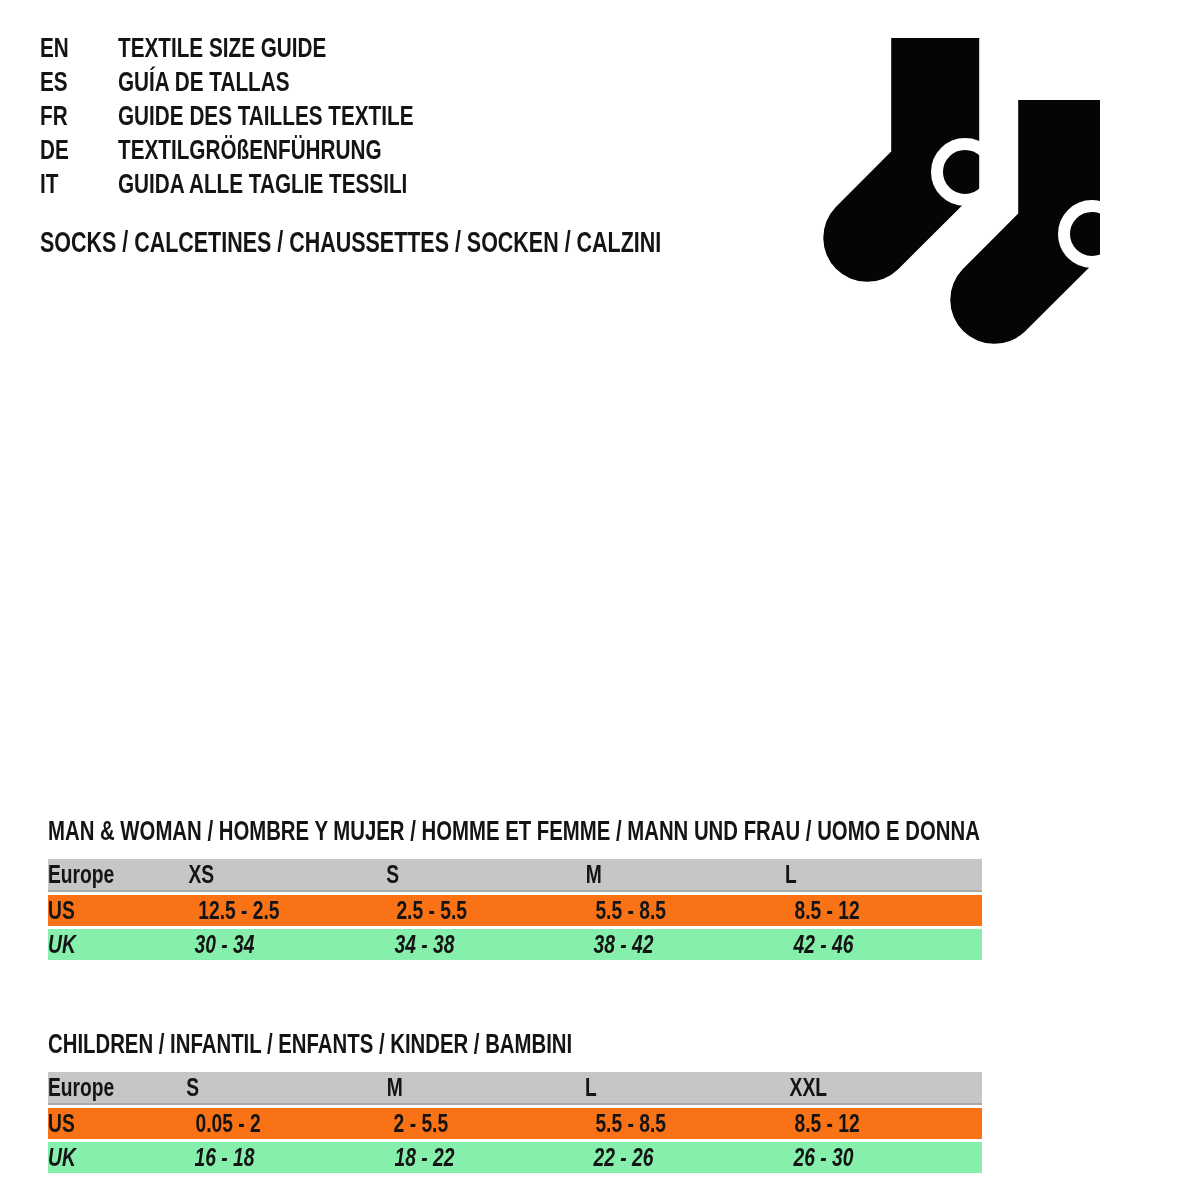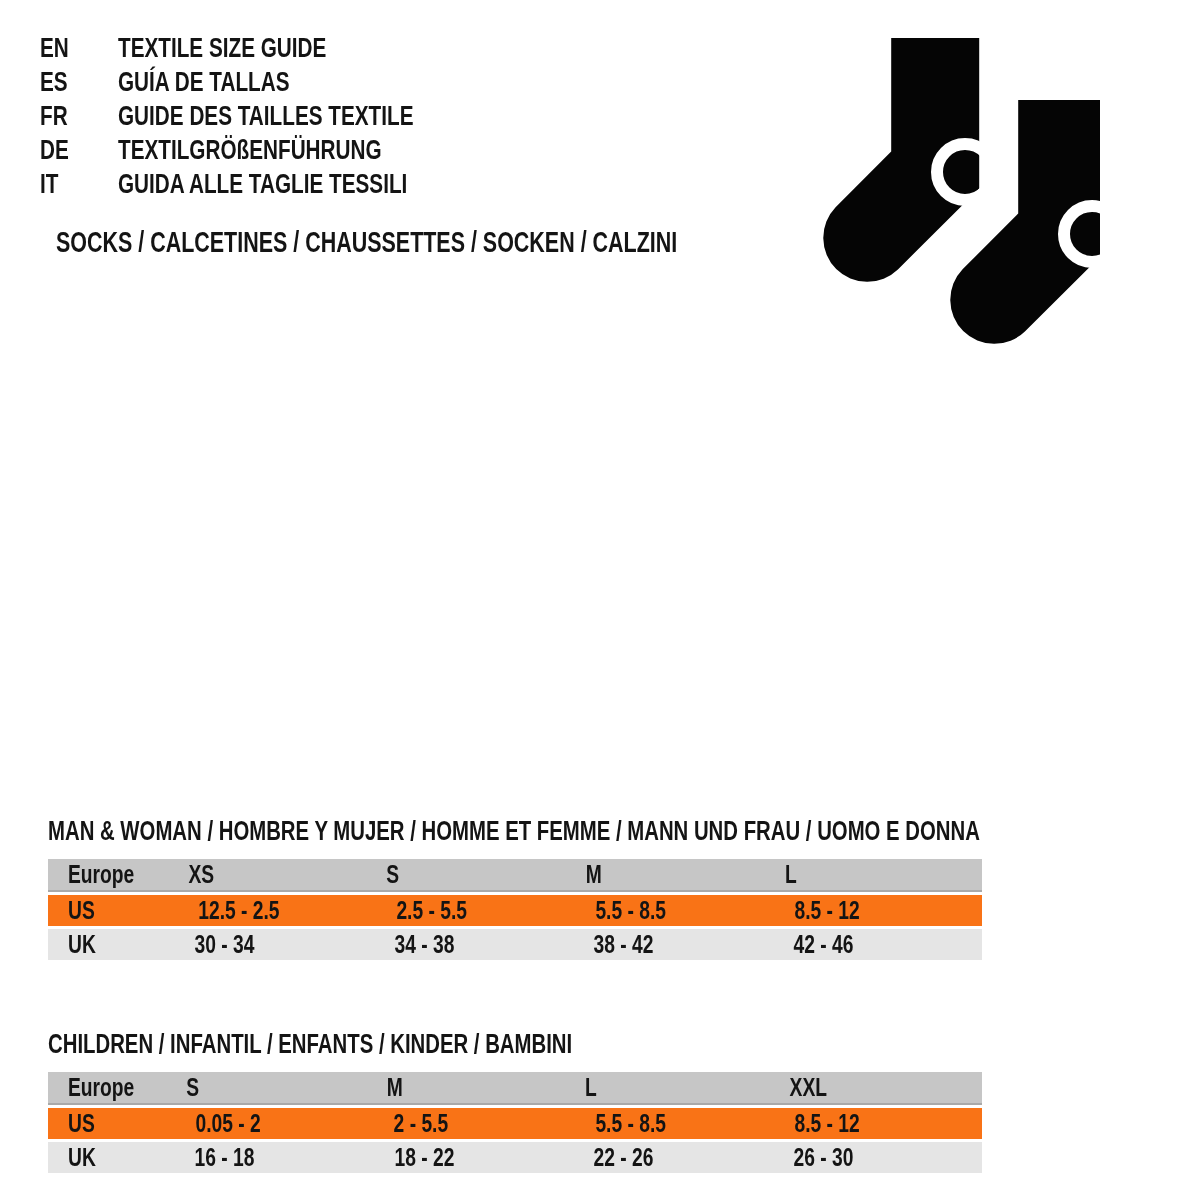--- a/index.html
+++ b/index.html
@@ -10,35 +10,35 @@
   }
   
   .cond { display:inline-block; transform:scaleX(0.74); transform-origin:0 50%; white-space:nowrap; letter-spacing:0; }
   .cond.c { transform-origin:50% 50%; }
 
   
   .lang-block { position:absolute; left:40px; top:31px; }
   .lang-row { display:flex; align-items:center; height:34px; font-size:28px; }
   .lang-row .code { width:78px; }
 
-  .category { position:absolute; left:56px; top:228px; height:28px; line-height:28px; font-size:29px;text-decoration:underline; }
+  .category { position:absolute; left:40px; top:228px; height:28px; line-height:28px; font-size:29px;text-decoration:underline; }
 
   .icon-wrap { position:absolute; left:800px; top:30px; width:330px; height:330px; }
 
   
   .size-section { position:absolute; left:48px; width:934px; }
   .size-section.adult { top:818px; }
   .size-section.children { top:1031px; }
   .section-title { font-size:27.5px; height:26px; line-height:26px; margin-bottom:12px; }
   table.size-table { width:934px; table-layout:fixed; border-collapse:separate; border-spacing:0 3px; }
   .size-table th, .size-table td { height:30px; font-size:26px; font-weight:bold; padding:0; text-align:left; vertical-align:middle; }
   .size-table th { background:#c6c6c6; border-bottom:2px solid #a9a9a9; }
-  .size-table th.first, .size-table td.first { text-align:left; padding-left:20px; }
+  .size-table th.first, .size-table td.first { text-align:left; padding-left:0; }
   .size-table tr.row-us td { background:#f97316; }
-  .size-table tr.row-uk td { background:#e5e5e5; }
+  .size-table tr.row-uk td { background:#86efac;font-style:italic; }
   col.c-region { width:136px; }
   col.c-size { width:199.5px; }
 </style>
 </head>
 <body>
 
 <div class="canvas">
 
   <div class="lang-block">
     <div class="lang-row">

